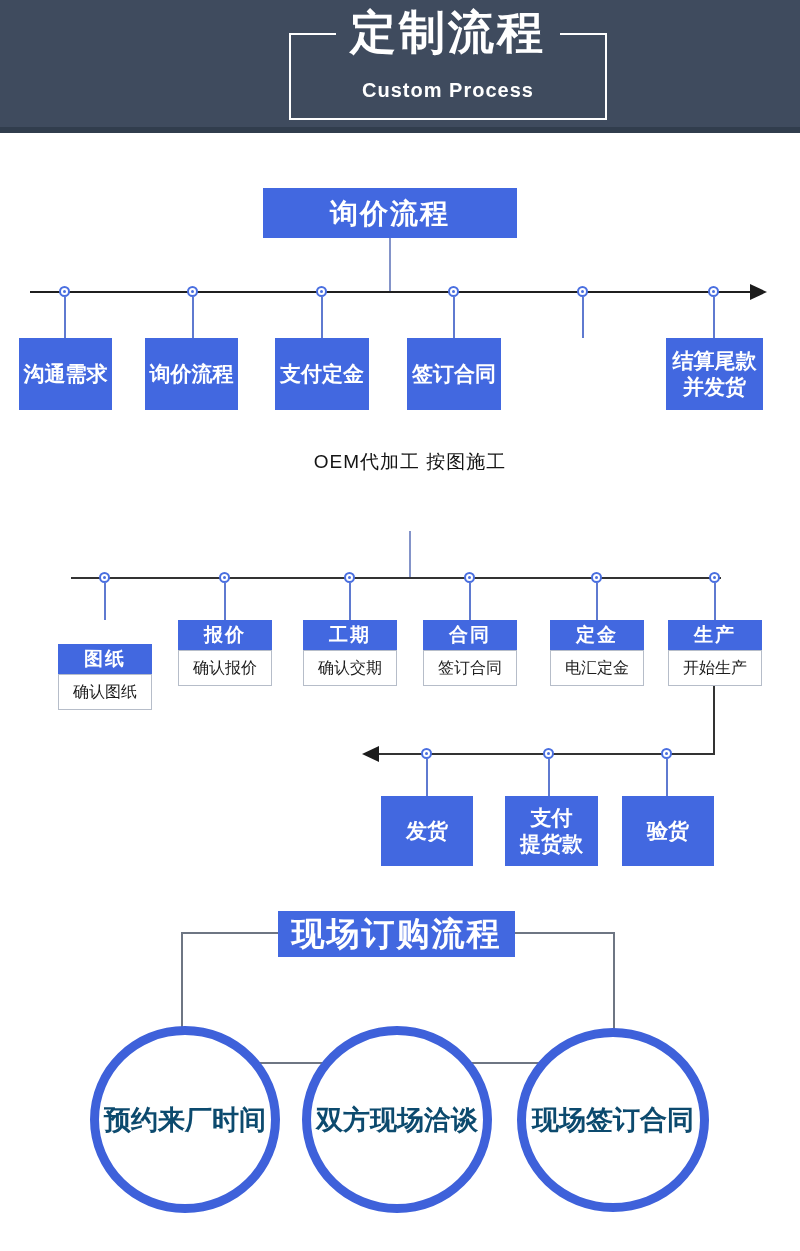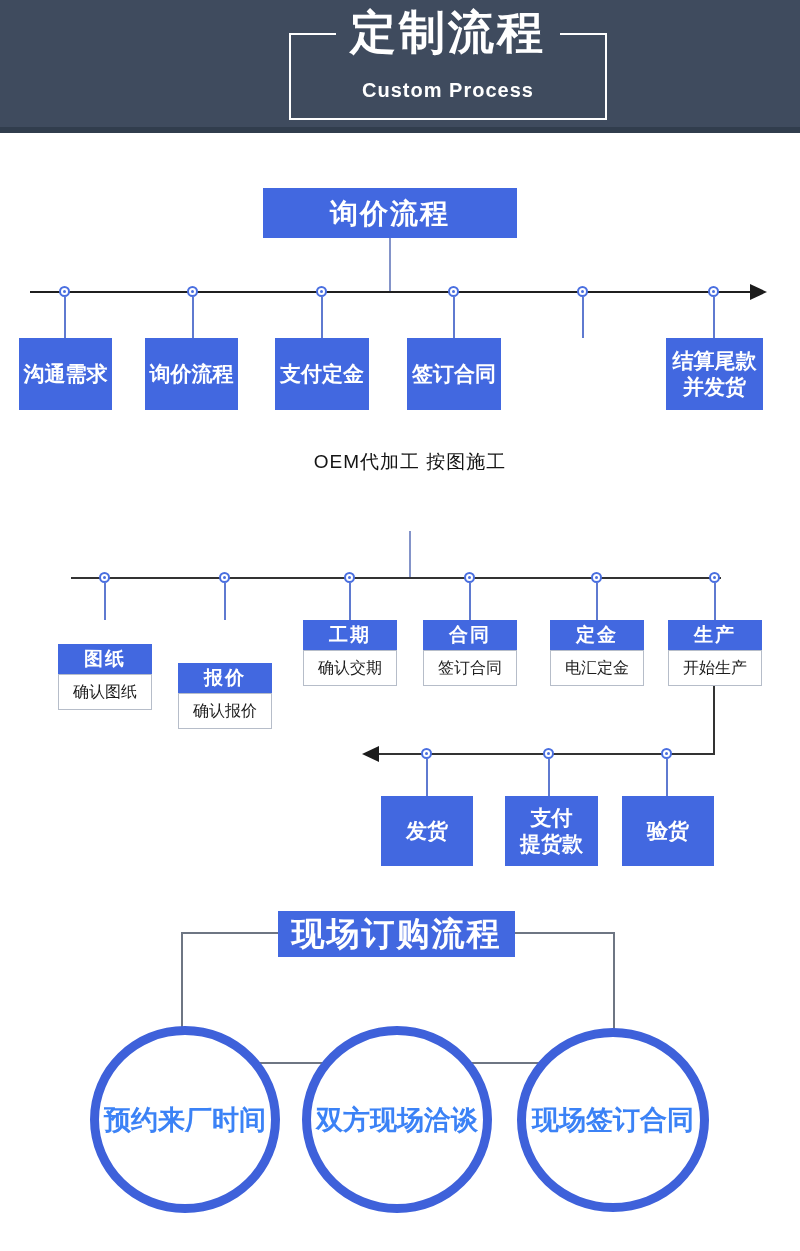--- a/index.html
+++ b/index.html
@@ -47,21 +47,21 @@
   .stage-head { height:30px; background:#4268e0; color:#fff; font-weight:700; font-size:19px;
                 display:flex; align-items:center; justify-content:center; letter-spacing:2px; }
   .stage-desc { height:36px; background:#fff; border:1px solid #b6bdc9; color:#1d1d1d;
                 font-size:16px; display:flex; align-items:center; justify-content:center; }
   .f-box { top:796px; height:70px; font-size:21px; }
 
   
   .t3 { left:278px; top:911px; width:237px; height:46px; font-size:33px; letter-spacing:2px; }
   .ring { position:absolute; border:9px solid #3e61da; background:#ffffff; border-radius:50%;
           display:flex; align-items:center; justify-content:center; text-align:center;
-          color:#3b82f6; font-weight:700; font-size:27px; z-index:2; white-space:nowrap; }
+          color:#0c4a6e; font-weight:700; font-size:27px; z-index:2; white-space:nowrap; }
   .z1 { z-index:1; }
 </style>
 </head>
 <body>
 
 <div class="canvas">
 
   <div class="band">
     <div class="band-frame">
       <span class="band-title">定制流程</span>
@@ -112,21 +112,21 @@
   <div class="stub" style="left:224px; top:583px; height:37px;"></div>
   <div class="stub" style="left:349px; top:583px; height:37px;"></div>
   <div class="stub" style="left:469px; top:583px; height:37px;"></div>
   <div class="stub" style="left:596px; top:583px; height:37px;"></div>
   <div class="stub" style="left:714px; top:583px; height:37px;"></div>
 
   <div class="stage" style="left:58px;margin-top:24px;">
     <div class="stage-head">图纸</div>
     <div class="stage-desc">确认图纸</div>
   </div>
-  <div class="stage" style="left:178px;margin-top:43px;">
+  <div class="stage" style="left:178px;">
     <div class="stage-head">报价</div>
     <div class="stage-desc">确认报价</div>
   </div>
   <div class="stage" style="left:303px;">
     <div class="stage-head">工期</div>
     <div class="stage-desc">确认交期</div>
   </div>
   <div class="stage" style="left:423px;">
     <div class="stage-head">合同</div>
     <div class="stage-desc">签订合同</div>

